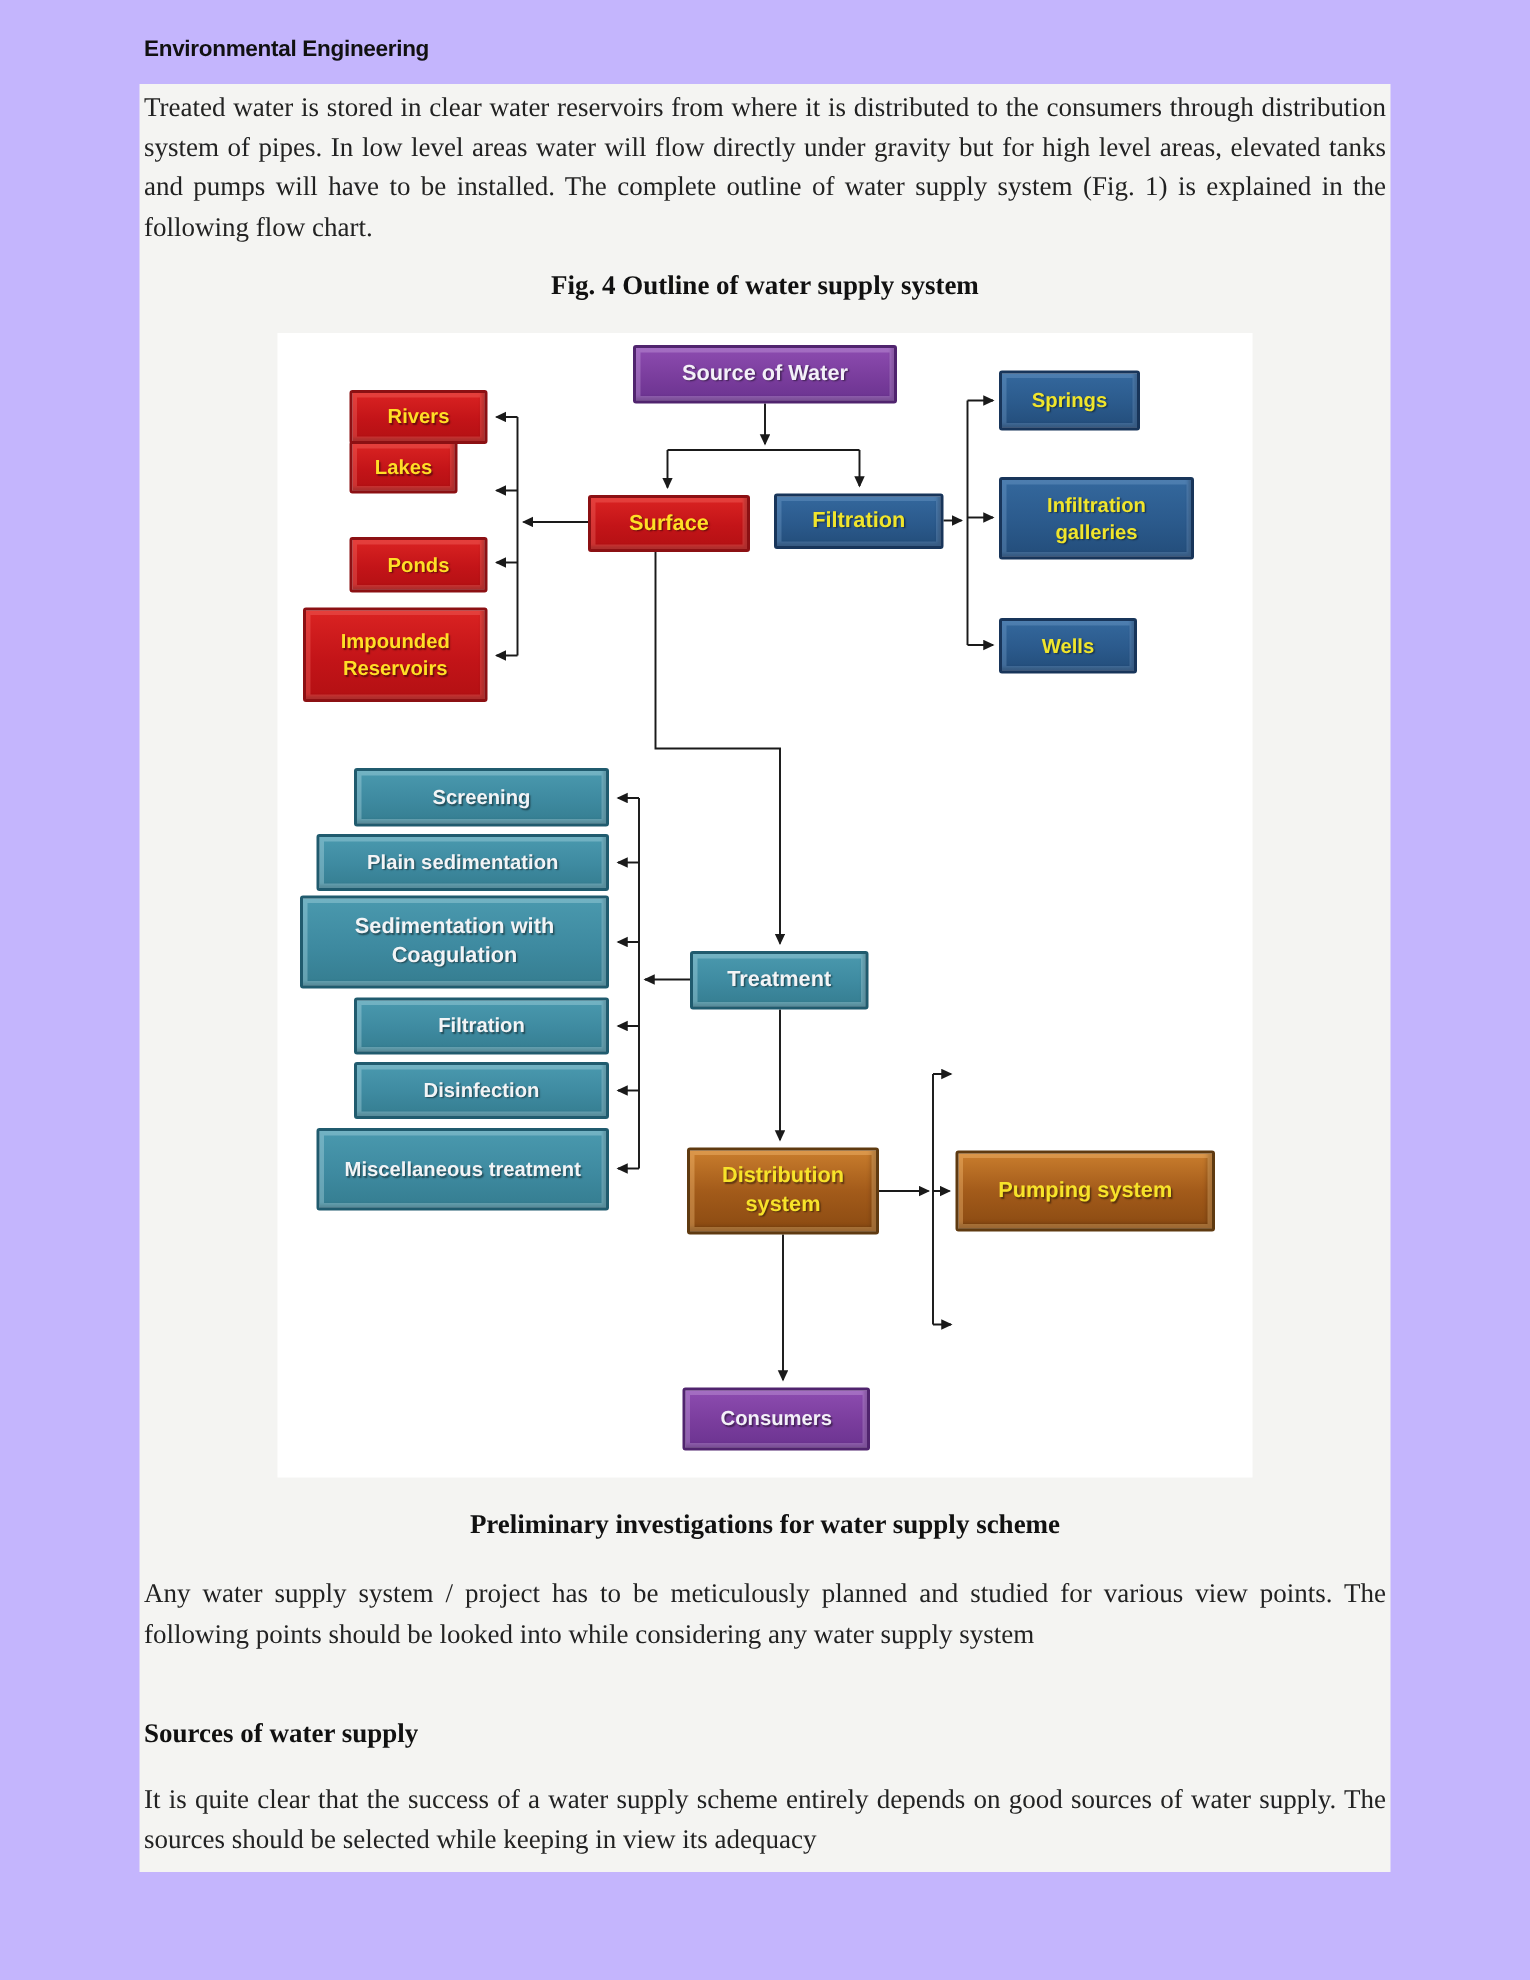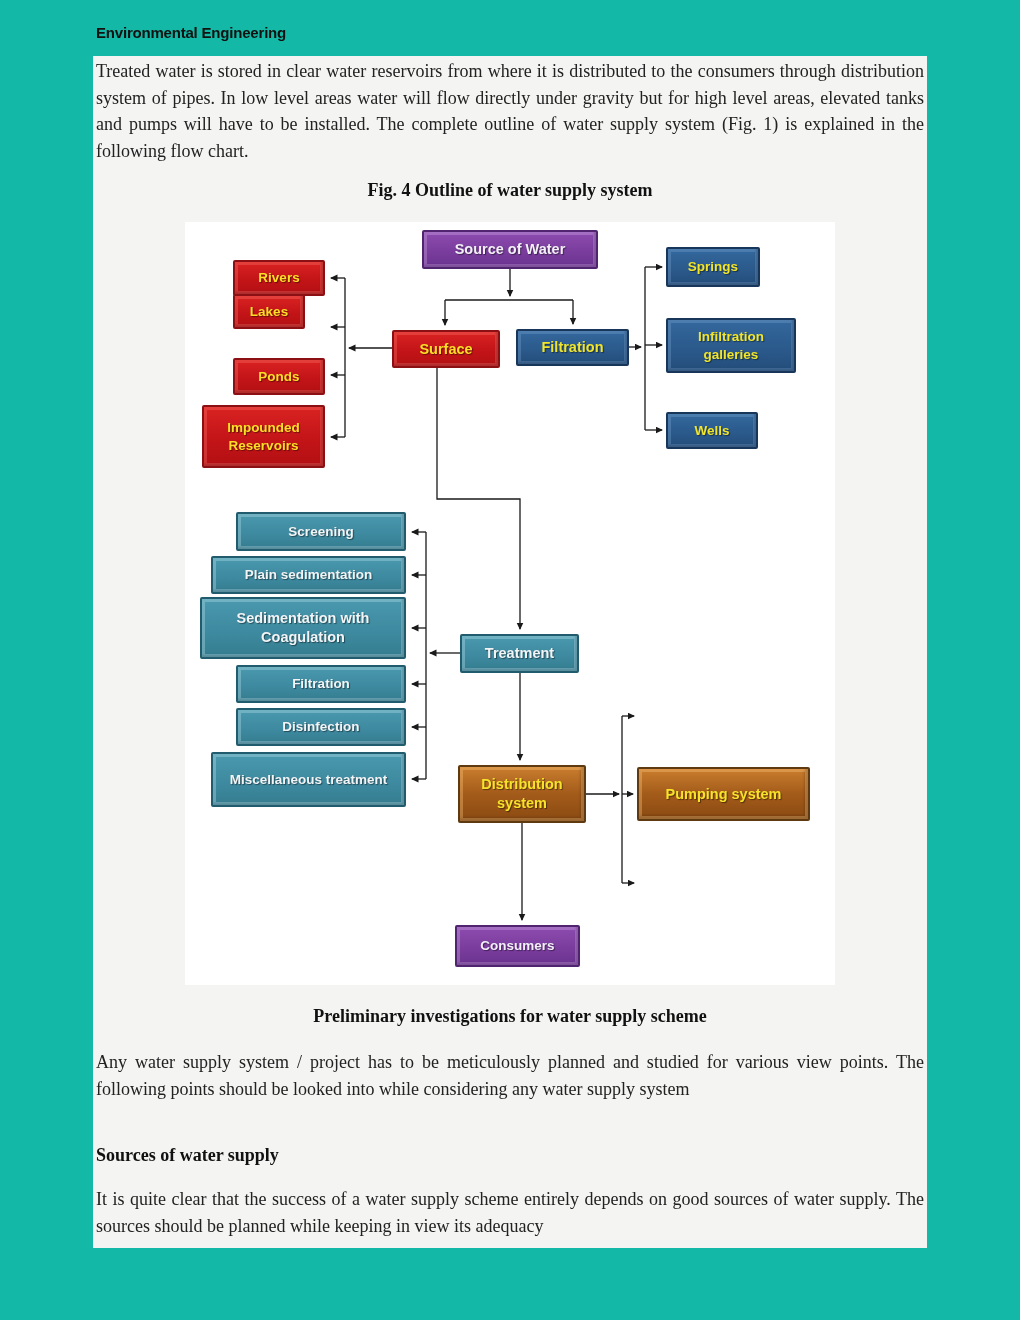--- a/index.html
+++ b/index.html
@@ -1,17 +1,17 @@
 <!DOCTYPE html>
 <html><head>
 <meta charset="utf-8">
 <style>
   html,body{margin:0;padding:0;}
   body{width:1020px;height:1320px;background:#ffffff;font-family:"Liberation Serif","DejaVu Serif",serif;color:#1d1d1d;}
-  .page{position:relative;width:1020px;height:1320px;background:#14b8a6;overflow:hidden;}
+  .page{position:relative;width:1020px;height:1320px;background:#c4b5fd;overflow:hidden;}
   .content-bg{position:absolute;left:93px;top:56px;width:834px;height:1192px;background:#f4f4f2;}
   .doc-header{position:absolute;left:96px;top:24px;font-family:"Liberation Sans","DejaVu Sans",sans-serif;font-weight:bold;font-size:15px;letter-spacing:-0.2px;color:#111;}
   .para{position:absolute;left:96px;width:828px;font-size:18px;line-height:26.5px;text-align:justify;color:#222;}
   .para1{top:58px;}
   .para2{top:1049px;}
   .para3{top:1186px;}
   .fig-title{position:absolute;left:93px;top:180px;width:834px;text-align:center;font-weight:bold;font-size:18px;color:#111;}
   .heading-center{position:absolute;left:93px;top:1006px;width:834px;text-align:center;font-weight:bold;font-size:18px;color:#111;}
   .heading-left{position:absolute;left:96px;top:1145px;font-weight:bold;font-size:18px;color:#111;}
 
@@ -115,14 +115,14 @@
 
     <div class="node purple" style="left:270px;top:703px;width:125px;height:42px">Consumers</div>
   </div>
 
   <div class="heading-center">Preliminary investigations for water supply scheme</div>
 
   <div class="para para2">Any water supply system / project has to be meticulously planned and studied for various view points.  The following points should be looked into while considering any water supply system</div>
 
   <div class="heading-left">Sources of water supply</div>
 
-  <div class="para para3">It is quite clear that the success of a water supply scheme entirely depends on good sources of water supply.  The sources should be planned while keeping in view its adequacy</div>
+  <div class="para para3">It is quite clear that the success of a water supply scheme entirely depends on good sources of water supply.  The sources should be selected while keeping in view its adequacy</div>
 </div>
 
 </body></html>

